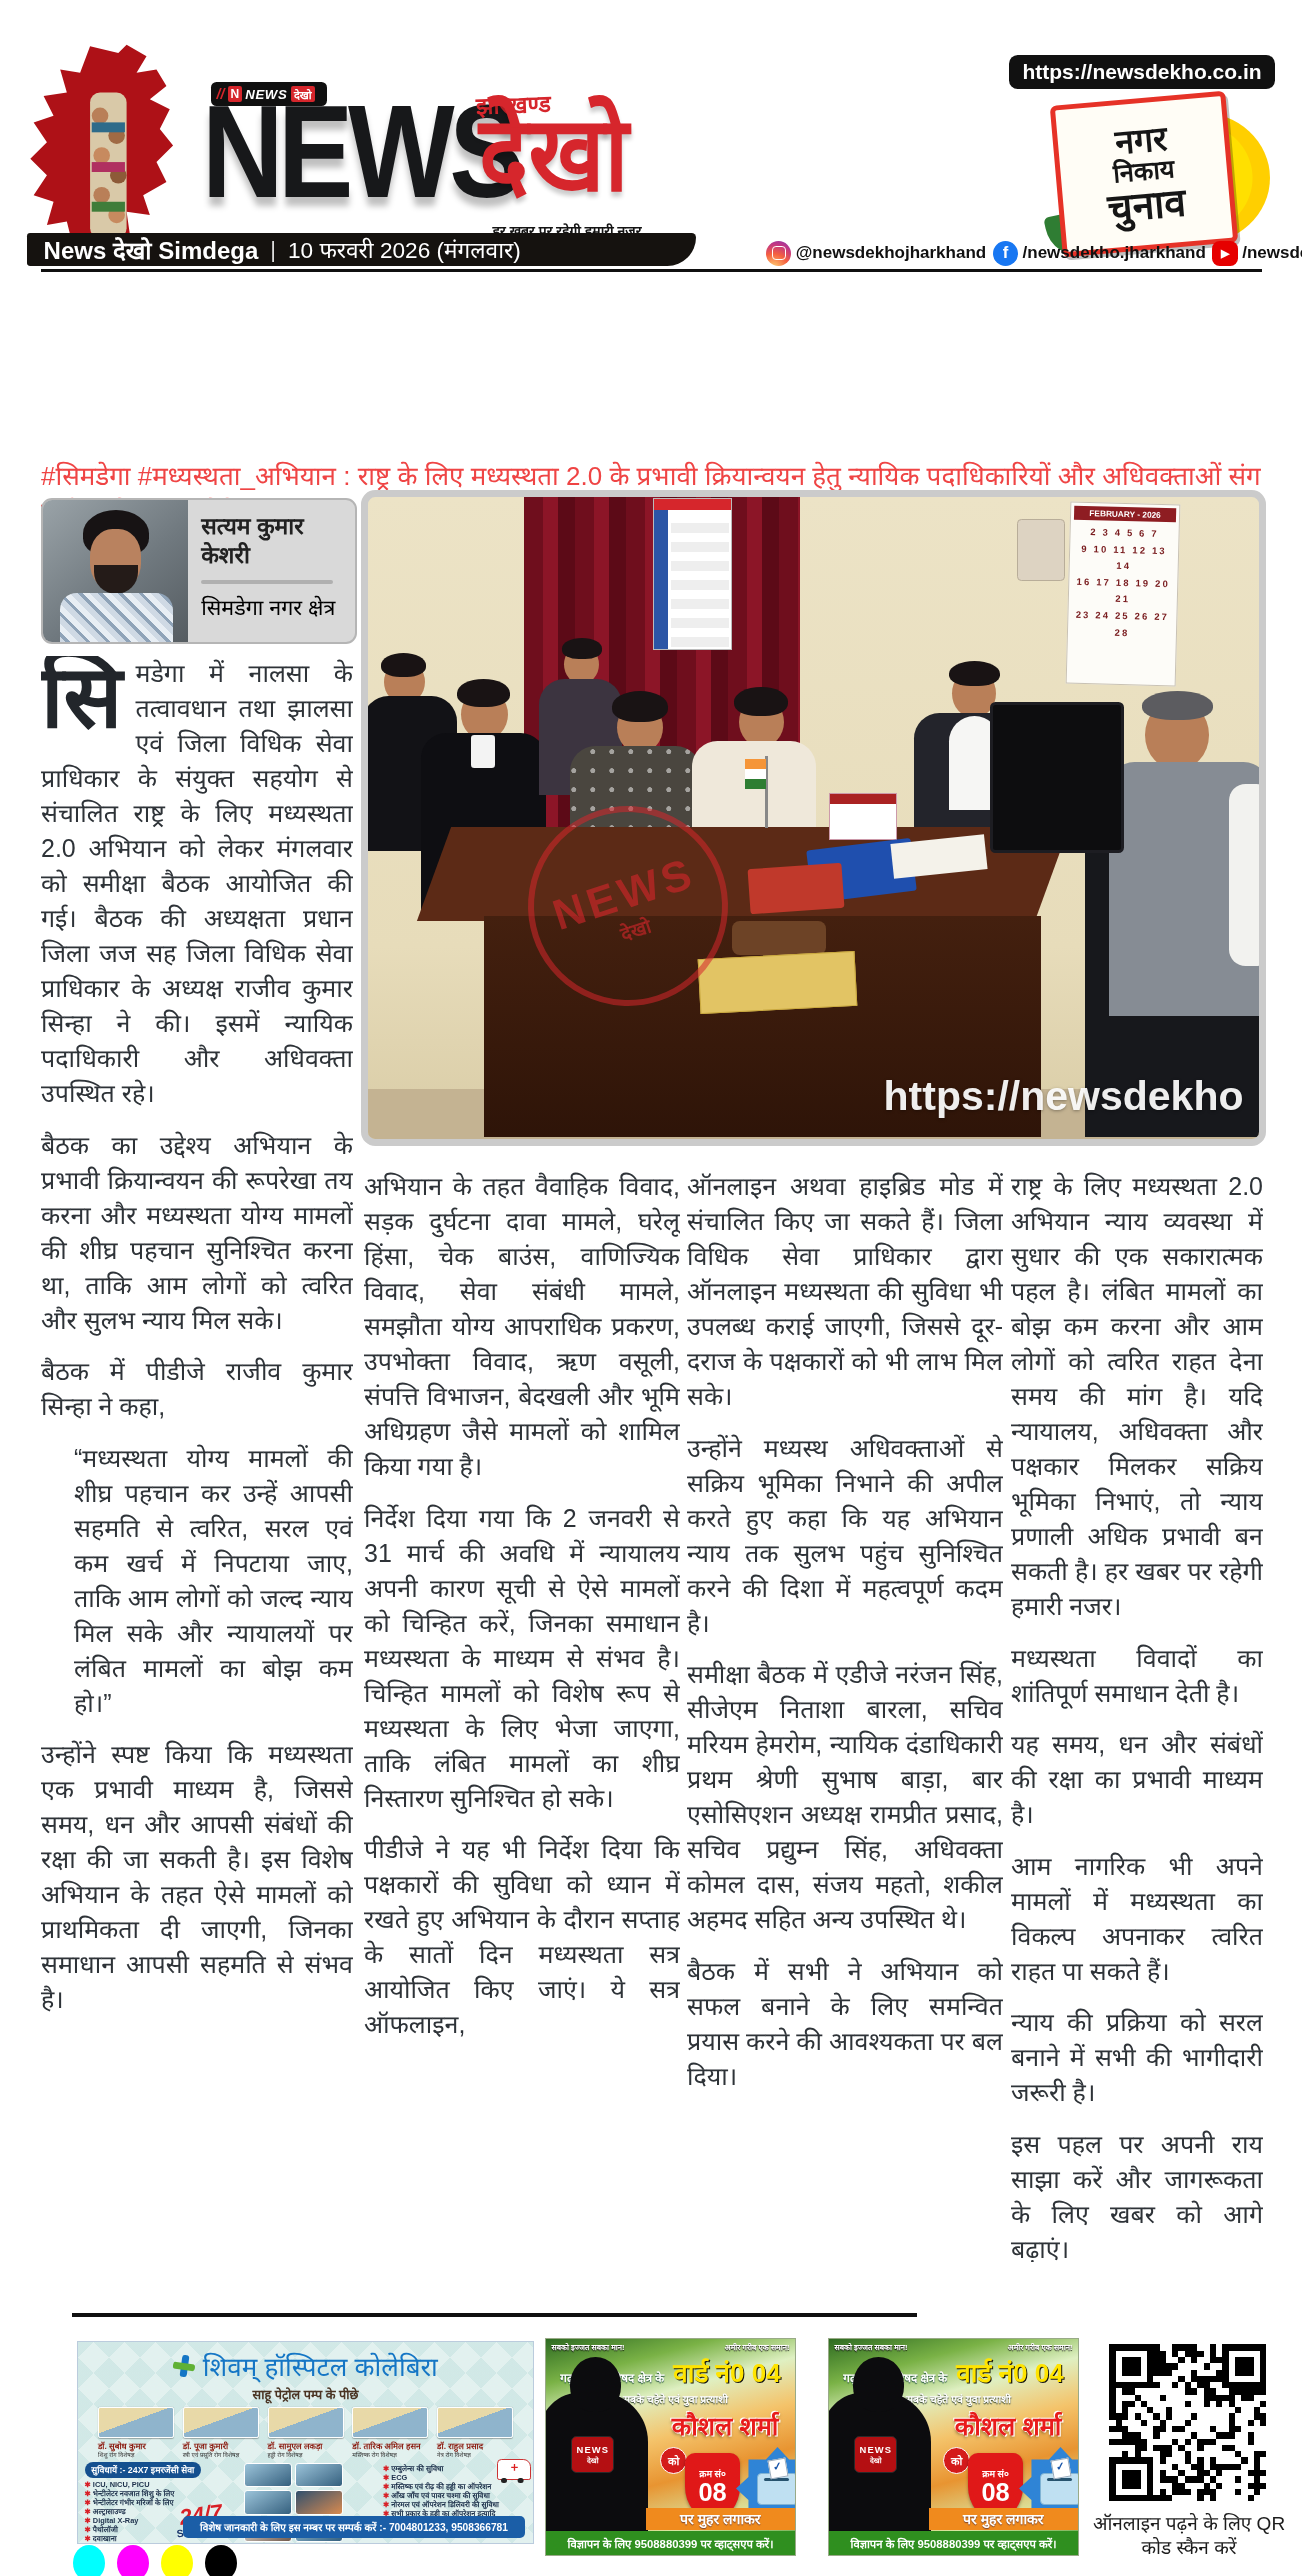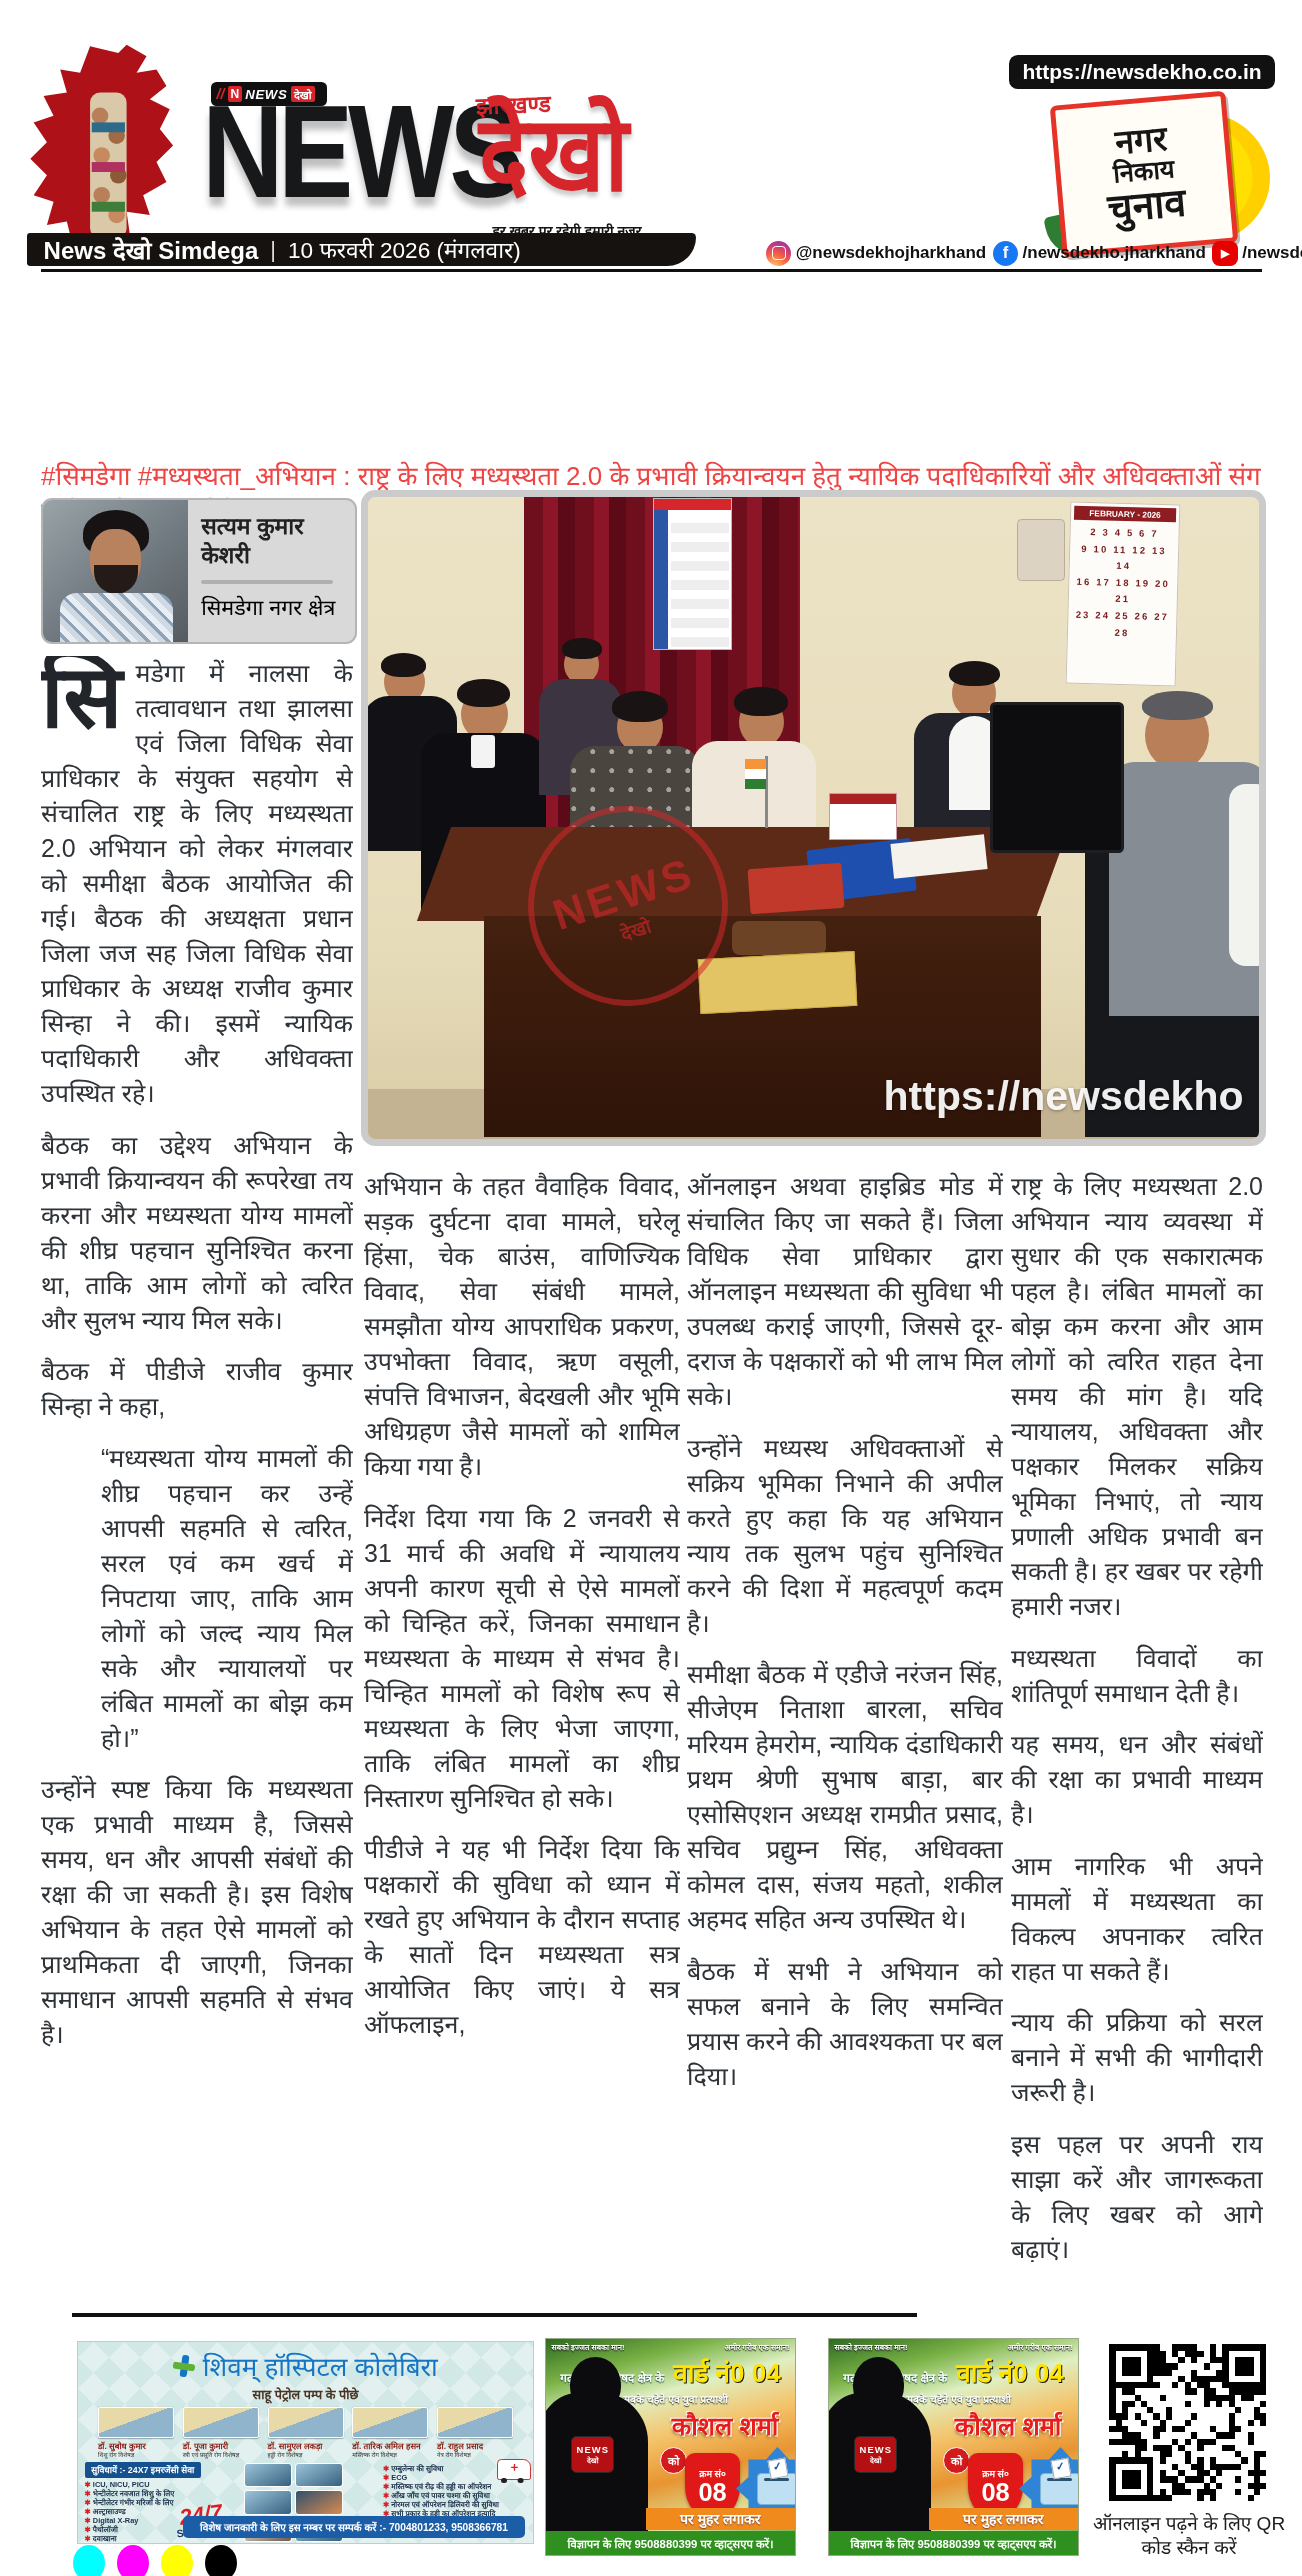--- a/index.html
+++ b/index.html
@@ -106,21 +106,21 @@
   #photo .chair{position:absolute;left:717px;top:309px;width:193px;height:331px;background:#17181c;border-radius:22px 22px 0 0;}
   #photo .stamp{position:absolute;left:160px;top:309px;width:188px;height:188px;border:6.6px solid rgba(214,38,44,.55);
      border-radius:50%;transform:rotate(-18deg);display:flex;align-items:center;justify-content:center;flex-direction:column;}
   #photo .stamp .s1{font-size:43px;font-weight:800;color:rgba(214,38,44,.6);letter-spacing:4.4px;}
   #photo .stamp .s2{font-size:19px;font-weight:700;color:rgba(214,38,44,.6);}
   #photo .wm{position:absolute;right:15.5px;bottom:19px;font-size:41px;font-weight:700;color:rgba(255,255,255,.93);
      text-shadow:0 1.1px 3.3px rgba(0,0,0,.35);}
   
   .col{position:absolute;font-size:25px;line-height:35px;text-align:justify;color:#2e3338;overflow:hidden;}
   .col p{margin:0 0 16.6px 0;}
-  .col p.quote{margin-left:60px;margin-top:14.3px;}
+  .col p.quote{margin-left:33px;margin-top:14.3px;}
   #col1{left:41px;top:656px;width:312px;height:1600px;}
   #col2{left:364px;top:1169px;width:316px;height:1093px;}
   #col3{left:687px;top:1169px;width:316px;height:1093px;}
   #col4{left:1011px;top:1169px;width:252px;height:1093px;}
   .dropcap{float:left;font-size:87px;line-height:65px;font-weight:700;color:#22262b;margin:7.7px 13.2px 0 0;}
   
   #hr-bot{left:72px;top:2313px;width:845px;height:3.9px;background:#101010;}
   
   #ad-hosp{left:77px;top:2341px;width:457px;height:203px;box-sizing:border-box;
      background:
@@ -135,21 +135,21 @@
   #ad-hosp .ttl{font-size:26px;font-weight:400;color:#1576c5;}
   #ad-hosp .sub{text-align:center;font-size:12.7px;font-weight:700;color:#4a3423;margin-top:1.1px;}
   #docs{display:flex;justify-content:center;gap:8.8px;margin-top:4.4px;}
   .doc{width:76px;}
   .doc .im{height:29px;border:1.7px solid #fff;border-radius:2.2px;background:linear-gradient(160deg,#e8d9a8 0 45%,#8fb4cc 45% 100%);
      box-shadow:0 0.6px 1.1px rgba(0,0,0,.3);}
   .doc .nm{font-size:8.3px;font-weight:700;color:#8c1d12;margin-top:1.7px;}
   .doc .sp{font-size:6px;color:#333;}
   #feat{position:relative;height:82px;margin-top:3.3px;}
   #feat .pill{position:absolute;left:6.6px;top:0;background:#15508f;color:#fff;font-size:8.8px;font-weight:700;
-     border-radius:2px;padding:2.2px 6.6px;}
+     border-radius:8px;padding:2.2px 6.6px;}
   .flist{position:absolute;width:142px;list-style:none;margin:0;padding:0;}
   .flist div{font-size:7.4px;font-weight:700;color:#1c2f4a;line-height:9px;}
   .flist div::before{content:"✱ ";color:#d81f26;}
   #flist-l{left:6.6px;top:17.7px;}
   #flist-r{left:305px;top:2.2px;width:147px;}
   #imgrid{position:absolute;left:166px;top:1.1px;width:99px;height:79px;display:grid;
      grid-template-columns:1fr 1fr;gap:3.3px;}
   #imgrid div{border-radius:3.3px;border:1.1px solid #fff;background:linear-gradient(150deg,#9cc4da,#35607e);}
   #imgrid div:nth-child(4){background:linear-gradient(150deg,#30506e,#d98a4f);}
   #imgrid div:nth-child(5){background:linear-gradient(150deg,#f2efe8,#70584a);}

